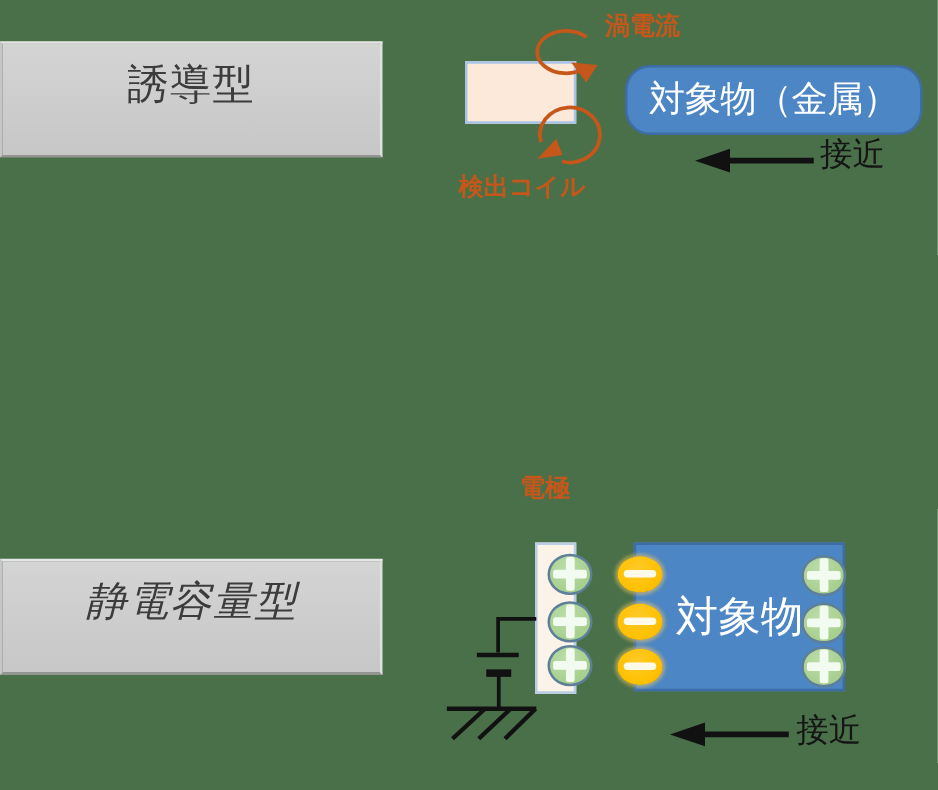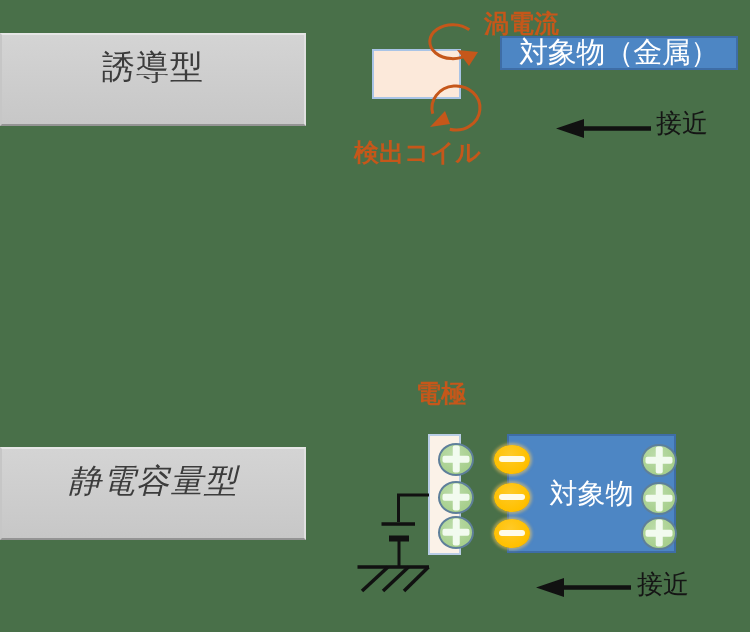--- a/index.html
+++ b/index.html
@@ -4,31 +4,31 @@
 <style>
   html,body{margin:0;padding:0;}
   #stage{position:relative;width:750px;height:632px;background:#497049;overflow:hidden;
          font-family:"Liberation Sans",sans-serif;}
   .gray-box{position:absolute;left:0;width:306px;display:flex;align-items:center;justify-content:center;
     background:linear-gradient(180deg,#d4d4d4,#c7c7c7);
     border:2px solid #c6c6c6;border-top-color:#e6e6e6;border-bottom-color:#949494;border-right-color:#e0e0e0;
     box-sizing:border-box;color:#3c3c3c;font-size:33px;letter-spacing:1px;padding-bottom:24px;}
   #box-inductive{top:33px;height:93px;}
   #box-capacitive{top:447px;height:93px;font-style:italic;}
-  .olabel{position:absolute;color:#c5571a;font-weight:700;font-size:25px;white-space:nowrap;line-height:1;}
+  .olabel{position:absolute;color:#c5571a;font-weight:700;font-size:20px;white-space:nowrap;line-height:1;}
   .klabel{position:absolute;color:#151515;font-weight:500;font-size:26px;white-space:nowrap;line-height:1;}
   #eddy-label{left:484px;top:11px;}
-  #coil-label{left:354px;top:140px;}
+  #coil-label{left:367px;top:140px;}
   #electrode-label{left:416px;top:381px;text-align:center;}
   #approach-top{left:656px;top:110px;}
   #approach-bottom{left:637px;top:571px;}
   #coil-rect{position:absolute;left:372px;top:49px;width:89px;height:50px;background:#fce9da;border:2px solid #a9c4e6;box-sizing:border-box;}
   .blue-box{position:absolute;display:flex;align-items:center;justify-content:center;background:#4d86c4;border:2px solid #3e6da6;box-sizing:border-box;color:#fff;}
-  #target-metal{left:500px;top:36px;width:238px;height:34px;font-size:29px;font-weight:500;letter-spacing:-0.5px;}
-  #target-obj{left:507px;top:434px;width:169px;height:119px;font-size:28px;font-weight:500;}
+  #target-metal{left:500px;top:52px;width:238px;height:56px;font-size:29px;font-weight:500;letter-spacing:-0.5px;border-radius:20px;}
+  #target-obj{left:507px;top:434px;width:169px;height:119px;font-size:34px;font-weight:500;}
   #electrode-rect{position:absolute;left:428px;top:434px;width:33px;height:121px;background:#fbf2e8;border:2px solid #b9cde6;box-sizing:border-box;}
   .charges{position:absolute;width:36px;}
   #electrode-charges{left:438px;top:441px;height:112px;}
   #target-surface-charges{left:494px;top:441px;height:112px;}
   #target-far-charges{left:641px;top:442px;height:112px;}
   .charge{position:absolute;left:0;box-sizing:border-box;border-radius:50%;}
   .charge.plus{width:36px;height:33px;background:radial-gradient(circle at 40% 32%,#bcdcaa,#a7cf8d 70%);border:2px solid #5e7f9a;}
   .charge.plus:nth-child(1){top:1.5px;}
   .charge.plus:nth-child(2){top:39.5px;}
   .charge.plus:nth-child(3){top:74.5px;}

